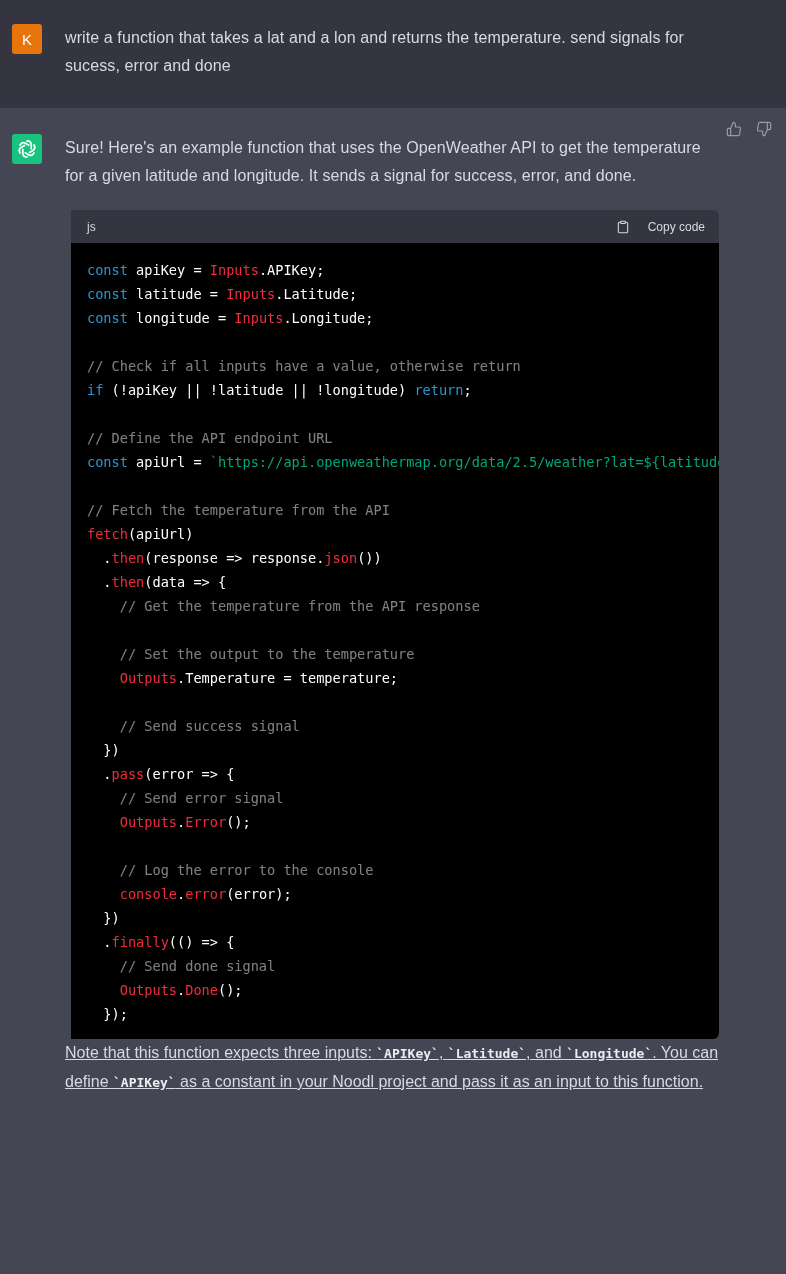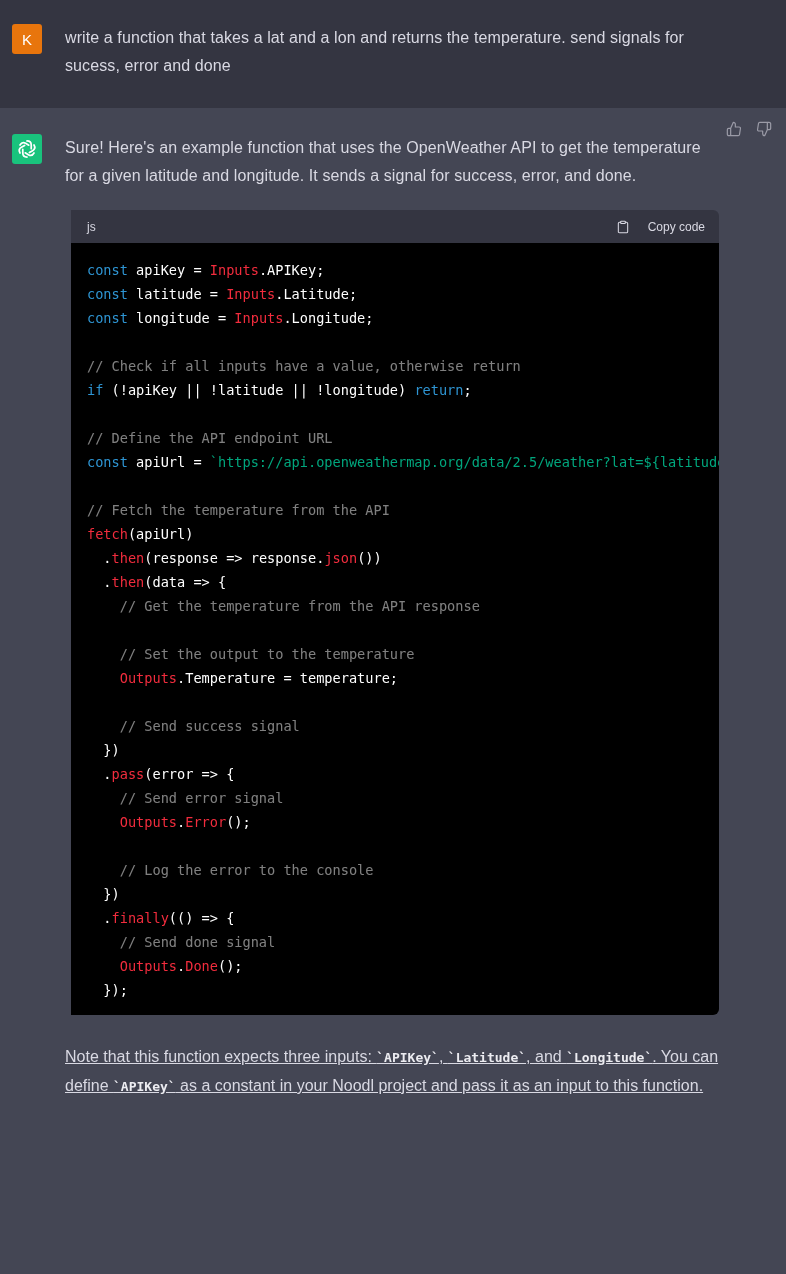--- a/index.html
+++ b/index.html
@@ -23,21 +23,21 @@
   }
   .avatar-user { background: #e8750c; }
   .avatar-assistant { background: #19c37d; }
   .msg-col { margin-left: 23px; width: 654px; flex: 0 0 654px; }
   .msg-text { font-size: 16px; line-height: 28px; color: #d9d9e3; letter-spacing: 0.1px; }
   .feedback { position: absolute; top: 12px; right: 12px; display: flex; gap: 12px; }
   .fb-btn { width: 18px; height: 18px; color: #9b9ba7; cursor: pointer; background: none; border: none; padding: 0; }
   .fb-btn svg { width: 16px; height: 16px; display: block; }
 
   
-  .code-block { width: 654px; margin-top: 20px; margin-bottom: 28px; border-radius: 6px; overflow: hidden; padding-left: 6px; }
+  .code-block { width: 654px; margin-top: 20px; border-radius: 6px; overflow: hidden; padding-left: 6px; }
   .code-header {
     background: #343541; height: 33px; display: flex; align-items: center;
     justify-content: space-between; padding: 0 14px 0 16px;
     font-size: 12px; color: #d9d9e3;
   }
   .code-lang { font-family: "Liberation Sans", sans-serif; }
   .copy-btn {
     display: flex; align-items: center; gap: 18px; background: none; border: none;
     color: #d9d9e3; font-size: 12px; font-family: "Liberation Sans", sans-serif; cursor: pointer;
   }
@@ -135,20 +135,21 @@
             <div class="code-line"><span class="tok-cm">    // Set the output to the temperature</span></div>
             <div class="code-line"><span class="tok-pl">    </span><span class="tok-ti">Outputs</span><span class="tok-pl">.Temperature = temperature;</span></div>
             <div class="code-line">&nbsp;</div>
             <div class="code-line"><span class="tok-cm">    // Send success signal</span></div>
             <div class="code-line"><span class="tok-pl">  })</span></div>
             <div class="code-line"><span class="tok-pl">  .</span><span class="tok-ti">pass</span><span class="tok-pl">(error =&gt; {</span></div>
             <div class="code-line"><span class="tok-cm">    // Send error signal</span></div>
             <div class="code-line"><span class="tok-pl">    </span><span class="tok-ti">Outputs</span><span class="tok-pl">.</span><span class="tok-ti">Error</span><span class="tok-pl">();</span></div>
             <div class="code-line">&nbsp;</div>
             <div class="code-line"><span class="tok-cm">    // Log the error to the console</span></div>
+            <div class="code-line"><span class="tok-pl">    </span><span class="tok-ti">console</span><span class="tok-pl">.</span><span class="tok-ti">error</span><span class="tok-pl">(error);</span></div>
             <div class="code-line"><span class="tok-pl">  })</span></div>
             <div class="code-line"><span class="tok-pl">  .</span><span class="tok-ti">finally</span><span class="tok-pl">(() =&gt; {</span></div>
             <div class="code-line"><span class="tok-cm">    // Send done signal</span></div>
             <div class="code-line"><span class="tok-pl">    </span><span class="tok-ti">Outputs</span><span class="tok-pl">.</span><span class="tok-ti">Done</span><span class="tok-pl">();</span></div>
             <div class="code-line"><span class="tok-pl">  });</span></div>
           </div>
       </div>
 
       <div class="note"><span>Note that this function expects three inputs: </span><code>`APIKey`</code><span>, </span><code>`Latitude`</code><span>, and </span><code>`Longitude`</code><span>. You can define </span><code>`APIKey`</code><span> as a constant in your Noodl project and pass it as an input to this function.</span></div>
     </div>

